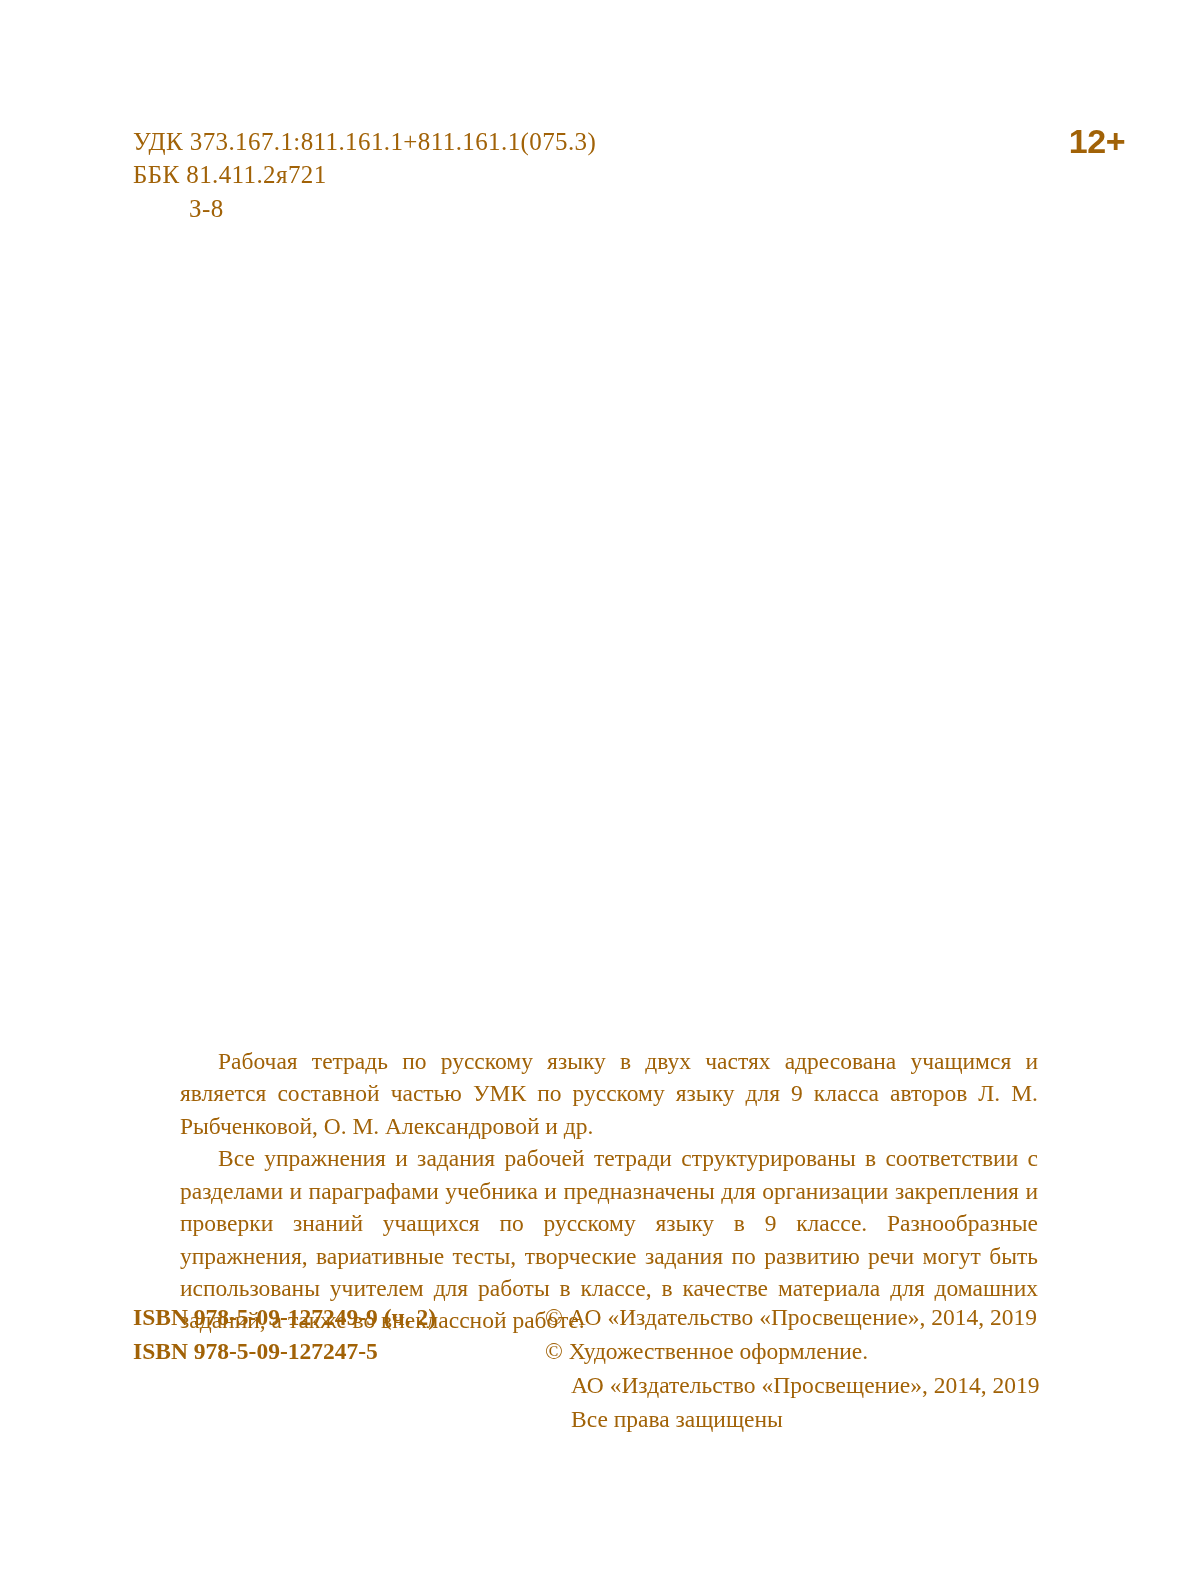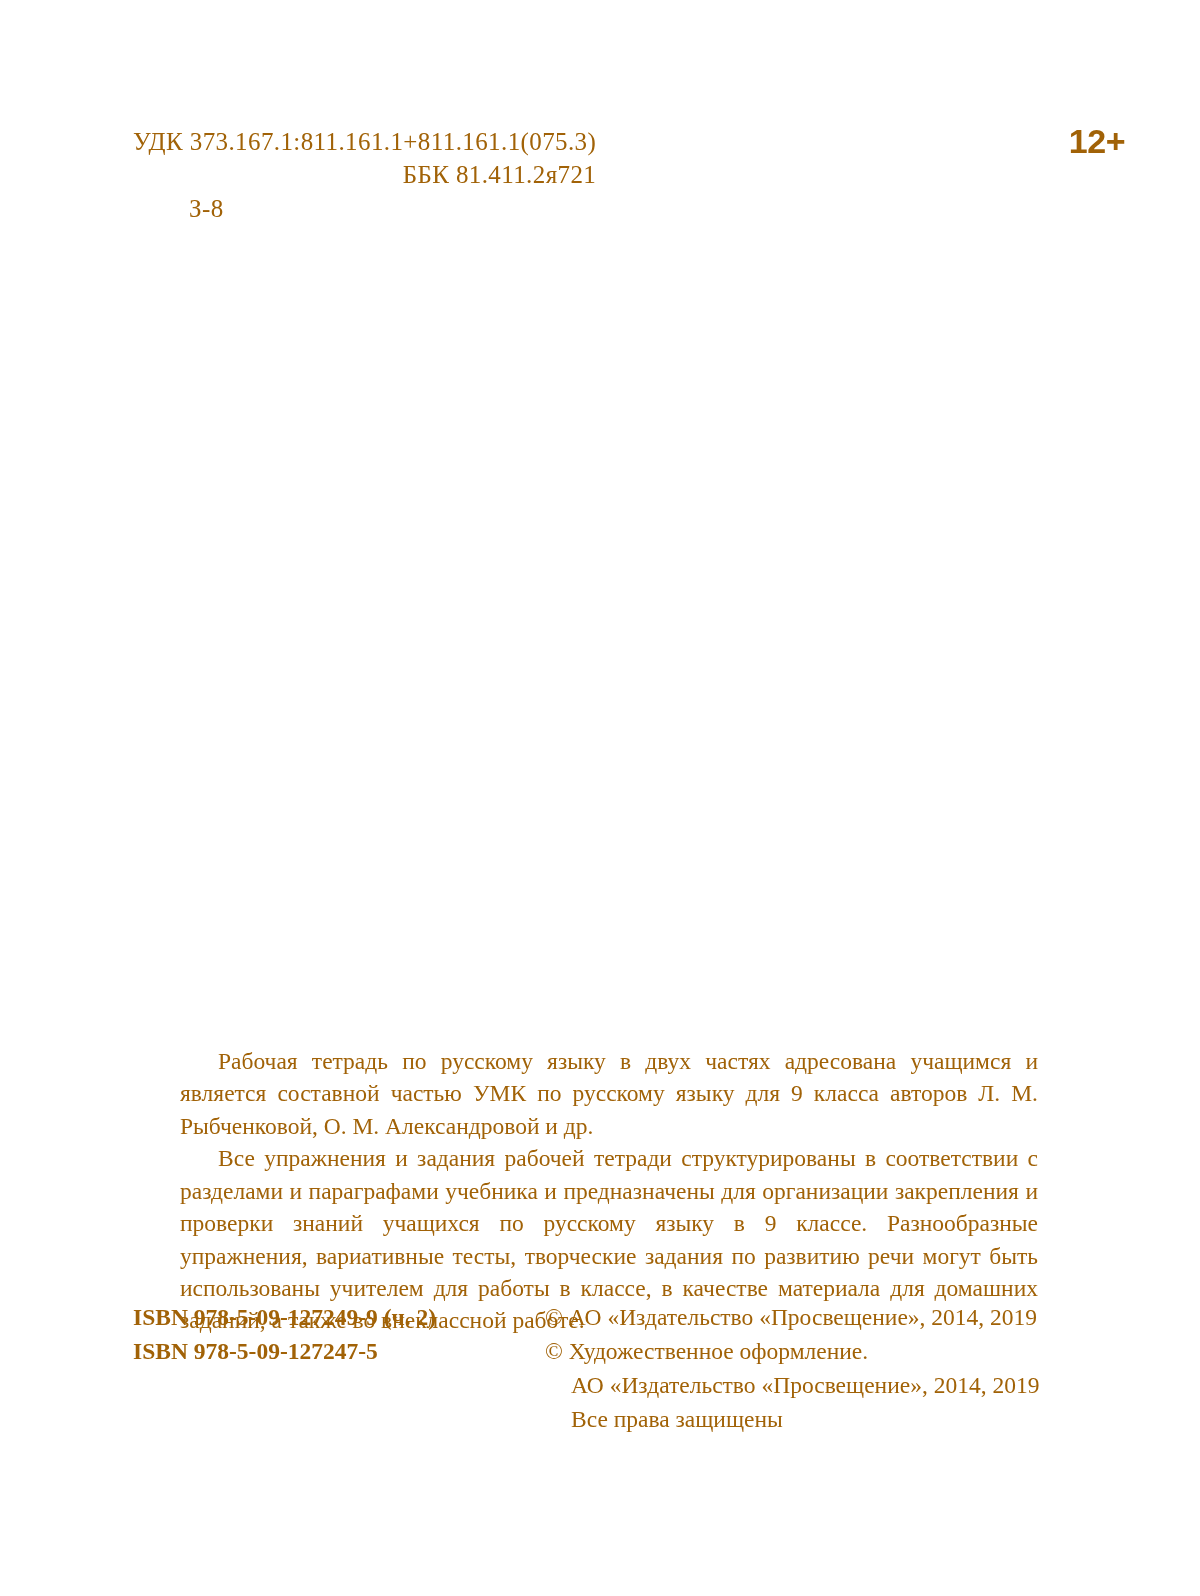--- a/index.html
+++ b/index.html
@@ -22,21 +22,21 @@
   .classification {
     position: absolute;
     left: 133px;
     top: 125px;
     font-size: 25px;
     line-height: 1.33;
     letter-spacing: 0.4px;
     white-space: nowrap;
   }
   .classification .line-udk { display: block; }
-  .classification .line-bbk { display: block; text-align: right; }
+  .classification .line-bbk { display: block; }
   .classification .line-code {
     display: block;
     padding-left: 56px;
   }
 
   .age-rating {
     position: absolute;
     right: 108px;
     top: 122px;
     font-family: Liberation Sans, sans-serif;

